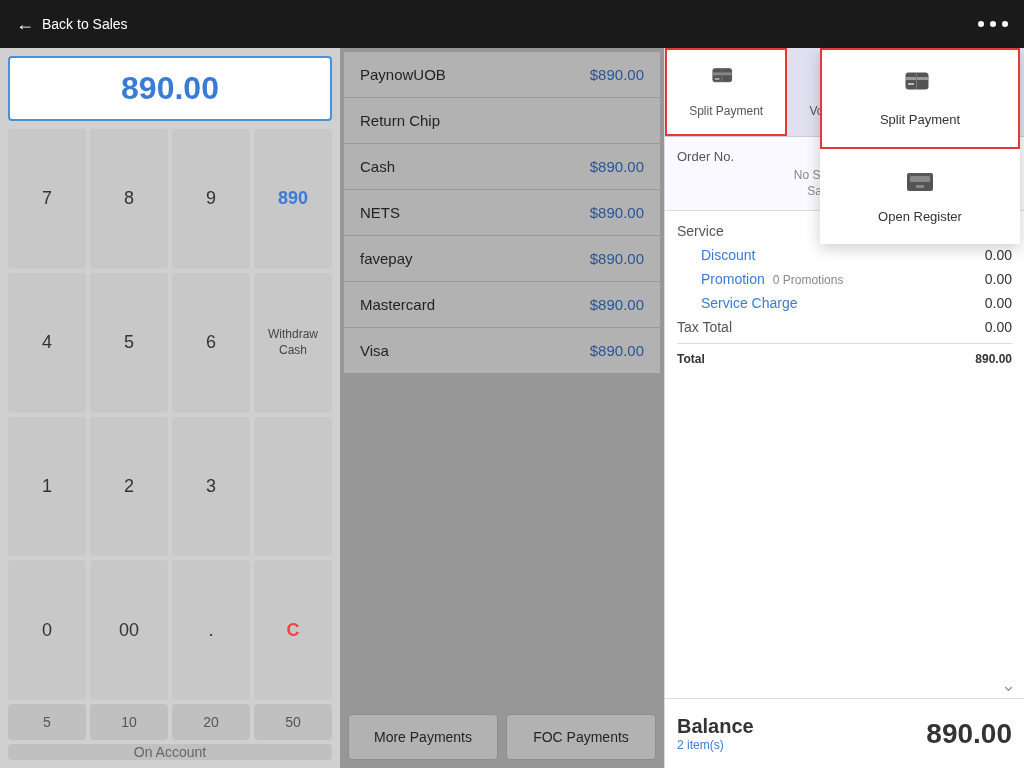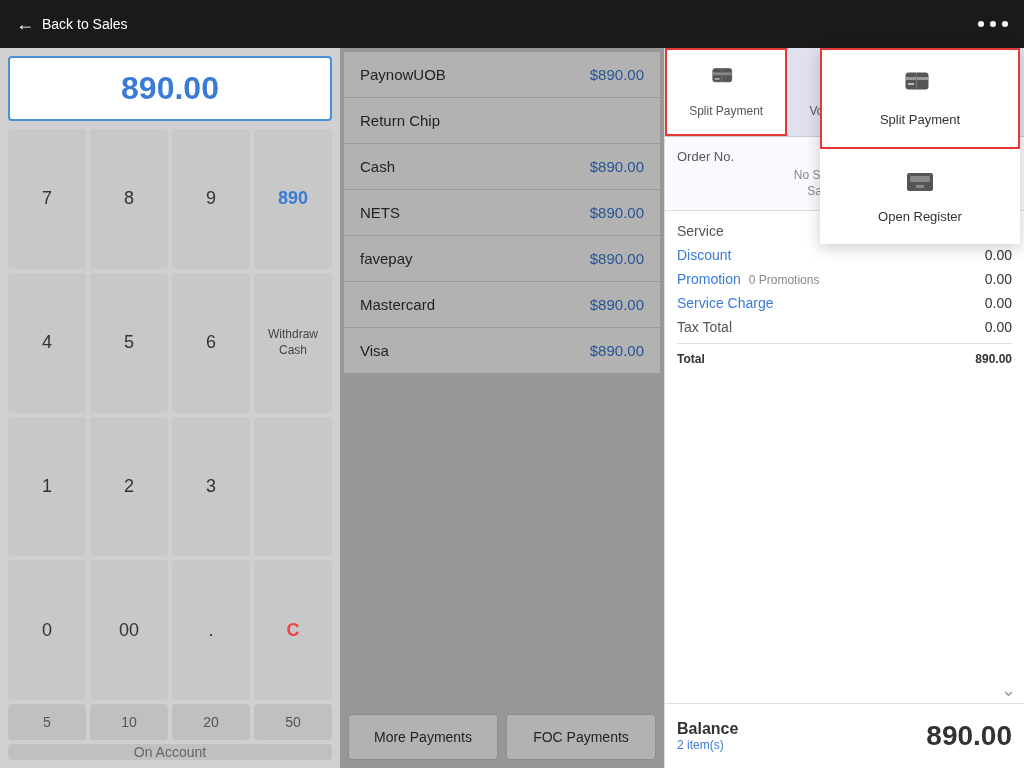--- a/index.html
+++ b/index.html
@@ -231,41 +231,41 @@
       padding: 12px;
       flex: 1;
     }
     .total-row {
       display: flex;
       justify-content: space-between;
       margin-bottom: 8px;
       font-size: 14px;
     }
     .total-label { color: #555; }
-    .total-label.blue { color: #3a7bd5; }
+    .total-label.blue { color: #3a7bd5; margin-left: 24px; }
     .total-value { color: #333; }
     .total-row.grand {
       font-size: 12px;
       font-weight: bold;
       color: #333;
       border-top: 1px solid #ddd;
       padding-top: 8px;
       margin-top: 4px;
     }
 
     .balance-section {
       padding: 16px 12px;
       background: white;
       border-top: 1px solid #ddd;
       display: flex;
       justify-content: space-between;
       align-items: center;
     }
     .balance-label {
-      font-size: 16px;
+      font-size: 20px;
       font-weight: bold;
       color: #333;
     }
     .balance-sub {
       font-size: 12px;
       color: #3a7bd5;
     }
     .balance-amount {
       font-size: 28px;
       font-weight: bold;

